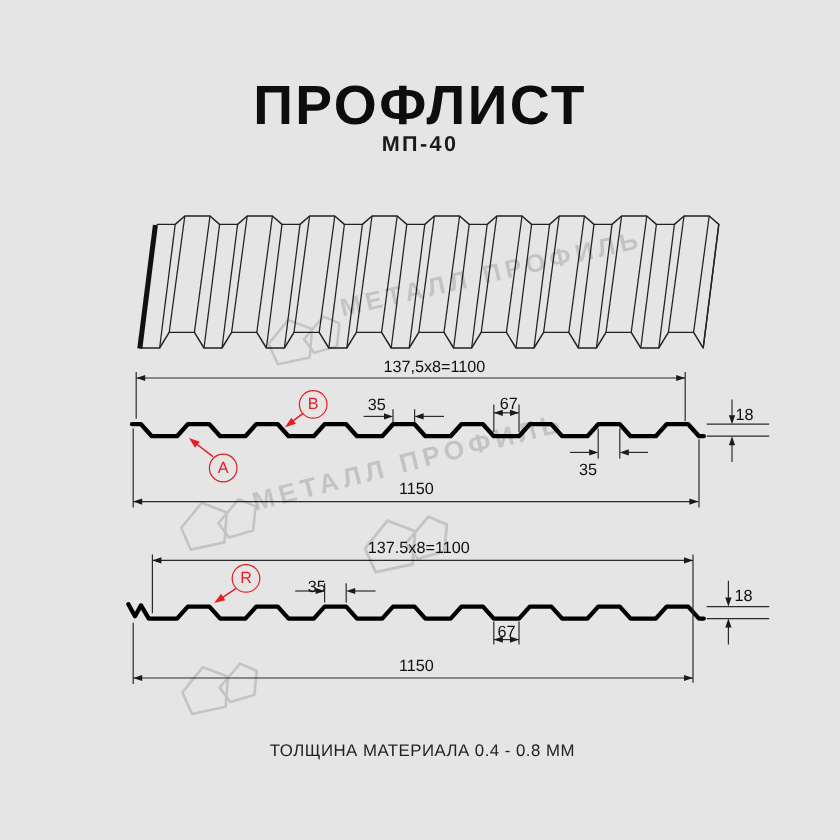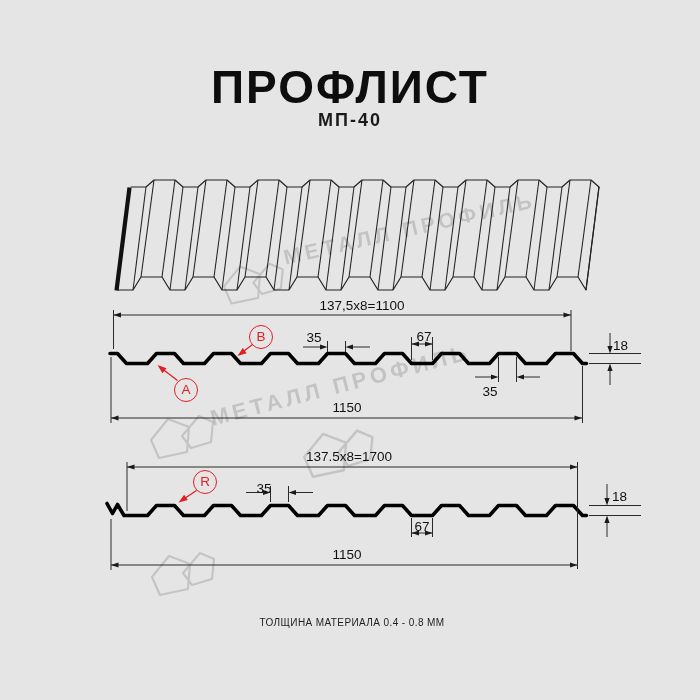--- a/index.html
+++ b/index.html
@@ -10,21 +10,21 @@
   .ctr{transform:translateX(-50%);}
   #title{left:350px;top:60px;font-size:46px;font-weight:800;letter-spacing:2px;color:#0d0d0d;}
   #subtitle{left:350px;top:110px;font-size:18px;font-weight:700;letter-spacing:2px;color:#1a1a1a;}
   .dim{font-size:13.5px;color:#111;}
   .lbl{position:absolute;width:22px;height:22px;border:1.6px solid #e31e24;border-radius:50%;
        color:#e31e24;font-size:13.5px;line-height:22px;text-align:center;}
   .wm{position:absolute;color:rgba(0,0,0,0.15);font-weight:700;font-size:21px;letter-spacing:4px;
       white-space:nowrap;transform-origin:0 50%;}
   #wm1{left:284px;top:246px;transform:rotate(-13deg);}
   #wm2{left:211px;top:406px;transform:rotate(-14.5deg);font-size:22px;}
-  #caption{left:352px;top:617px;font-size:10px;letter-spacing:0.4px;color:#1f1f1f;}
+  #caption{left:352px;top:617px;font-size:14px;letter-spacing:0.4px;color:#1f1f1f;}
 </style>
 </head>
 <body>
 
 <div id="page">
   <svg id="art" width="700" height="700" viewBox="0 0 700 700">
       <line x1="133" y1="290" x2="146" y2="187" stroke="#222" stroke-width="1.05"></line>
       <line x1="141" y1="277" x2="154" y2="180" stroke="#222" stroke-width="1.05"></line>
       <line x1="162" y1="277" x2="175" y2="180" stroke="#222" stroke-width="1.05"></line>
       <line x1="170" y1="290" x2="183" y2="187" stroke="#222" stroke-width="1.05"></line>
@@ -145,21 +145,21 @@
 
   <div class="abs ctr dim" style="left:362px;top:298px;">137,5x8=1100</div>
   <div class="abs ctr dim" style="left:314px;top:330px;">35</div>
   <div class="abs ctr dim" style="left:424px;top:329px;">67</div>
   <div class="abs dim" style="left:613px;top:338px;">18</div>
   <div class="abs ctr dim" style="left:490px;top:384px;">35</div>
   <div class="abs ctr dim" style="left:347px;top:400px;">1150</div>
   <div class="lbl" style="left:249px;top:325px;">B</div>
   <div class="lbl" style="left:174px;top:378px;">A</div>
 
-  <div class="abs ctr dim" style="left:349px;top:449px;">137.5x8=1700</div>
+  <div class="abs ctr dim" style="left:349px;top:449px;">137.5x8=1100</div>
   <div class="abs ctr dim" style="left:264px;top:481px;">35</div>
   <div class="abs ctr dim" style="left:422px;top:519px;">67</div>
   <div class="abs dim" style="left:612px;top:489px;">18</div>
   <div class="abs ctr dim" style="left:347px;top:547px;">1150</div>
   <div class="lbl" style="left:193px;top:470px;">R</div>
 
   <div id="caption" class="abs ctr">ТОЛЩИНА МАТЕРИАЛА 0.4 - 0.8 ММ</div>
 </div>
 
 </body></html>

